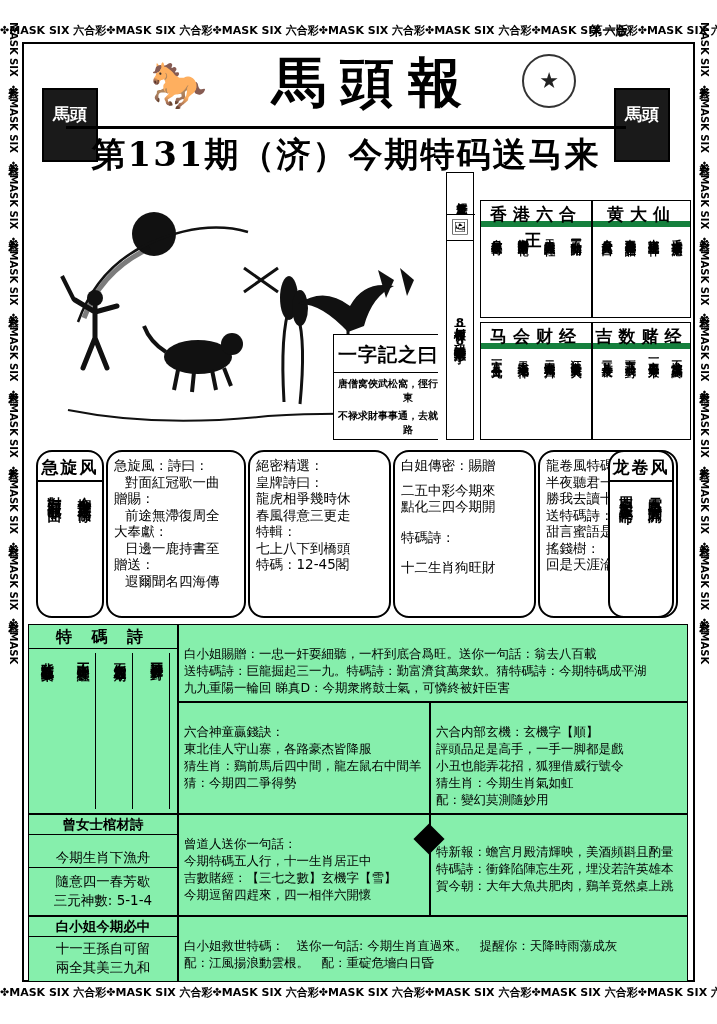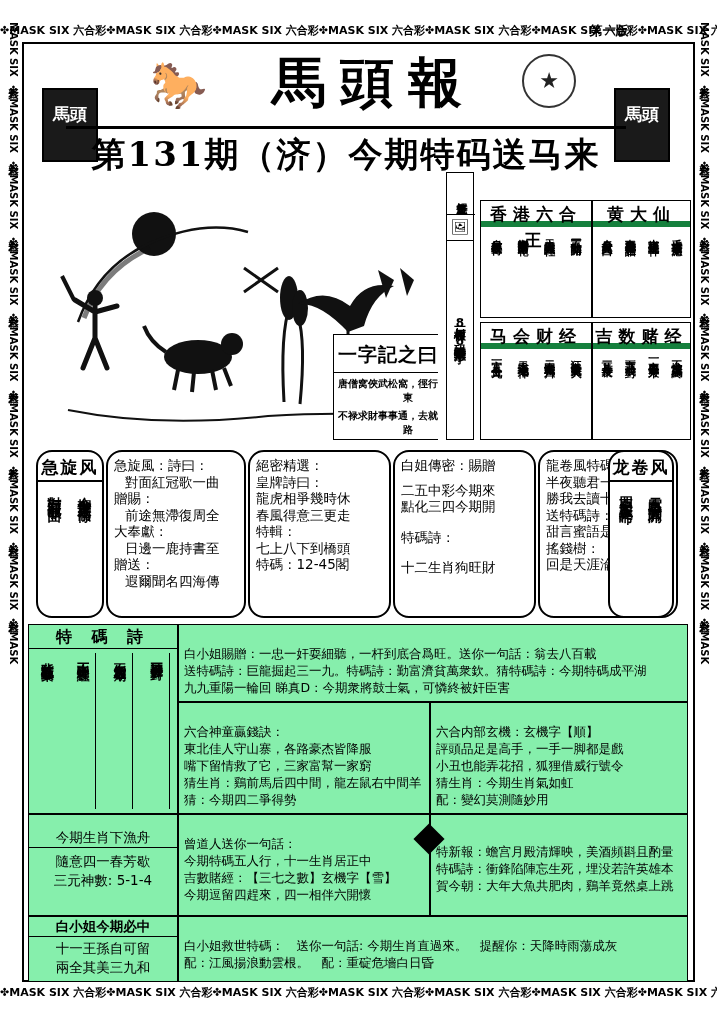--- a/index.html
+++ b/index.html
@@ -355,37 +355,37 @@
       <div class="tl">白小姐賜贈：一忠一奸耍細聽，一杆到底合爲旺。送你一句話：翁去八百載</div>
       <div class="tl">送特碼詩：巨龍掘起三一九。特碼詩：勤富濟貧萬衆欽。猜特碼詩：今期特碼成平湖</div>
       <div class="tl">九九重陽一輪回  睇真D：今期衆將鼓士氣，可憐終被奸臣害</div>
     </div>
   </div>
 
   <div class="gsec" style="left:178px;top:702px;width:252px;height:112px;">
     <div class="tl-pad">
       <div class="tl">六合神童贏錢訣：</div>
       <div class="tl">東北佳人守山寨，各路豪杰皆降服</div>
-      <div class="tl">嘴下留情救了它，三家富幫一家窮</div>
       <div class="tl">猜生肖：鷄前馬后四中間，龍左鼠右中間羊</div>
       <div class="tl">猜：今期四二爭得勢</div>
     </div>
   </div>
 
   <div class="gsec" style="left:430px;top:702px;width:258px;height:112px;">
     <div class="tl-pad">
       <div class="tl">六合内部玄機：玄機字【順】</div>
       <div class="tl">評頭品足是高手，一手一脚都是戲</div>
       <div class="tl">小丑也能弄花招，狐狸借威行號令</div>
       <div class="tl">猜生肖：今期生肖氣如虹</div>
       <div class="tl">配：變幻莫測隨妙用</div>
     </div>
   </div>
 
   <div class="gsec" style="left:28px;top:814px;width:150px;height:102px;">
+    <div class="center-b" style="border-bottom:1px solid #000;">曾女士棺材詩</div>
     <div class="center-b" style="border-bottom:1.5px solid #000;font-weight:normal;margin-top:13px;">今期生肖下漁舟</div>
     <div class="center-b" style="font-weight:normal;padding-top:4px;">隨意四一春芳歇</div>
     <div class="center-b" style="font-weight:normal;">三元神數: 5-1-4</div>
   </div>
 
   <div class="gsec" style="left:178px;top:814px;width:252px;height:102px;">
     <div class="tl-pad">
       <div class="tl">曾道人送你一句話：</div>
       <div class="tl">今期特碼五人行，十一生肖居正中</div>
       <div class="tl">吉數賭經：【三七之數】玄機字【雪】</div>

